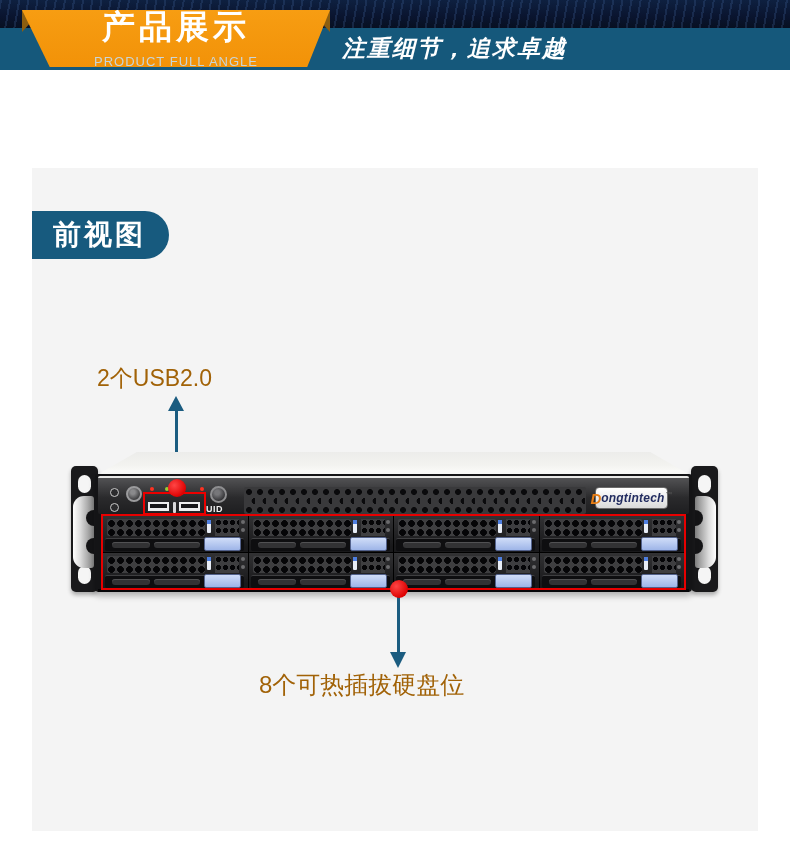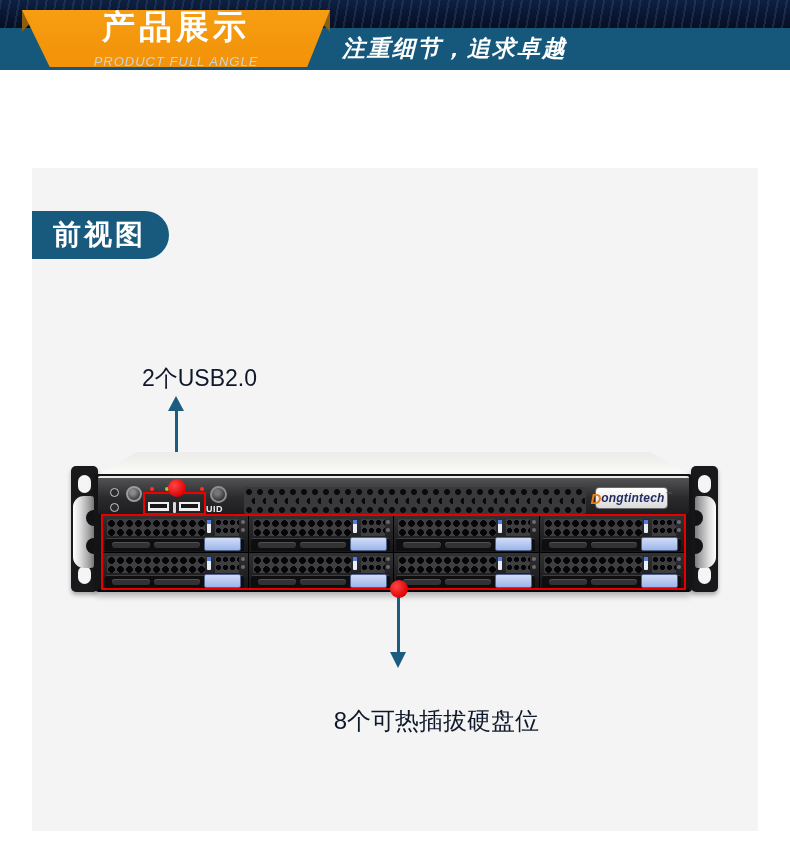--- a/index.html
+++ b/index.html
@@ -27,40 +27,40 @@
   .ribbon-main{
     position:absolute;inset:0;z-index:2;
     background:linear-gradient(180deg,#f79d12 0%,#f29208 100%);
     clip-path:polygon(0 0,100% 0,92.6% 100%,9% 100%);
     display:flex;flex-direction:column;align-items:center;justify-content:center;
   }
   .ribbon-title{
     color:#ffffff;font-size:33px;font-weight:bold;letter-spacing:4px;line-height:1;margin-top:1px;
   }
   .ribbon-sub{
-    color:#c9d5d8;font-size:13px;font-style:italic;letter-spacing:1px;margin-top:12px;line-height:1;
+    color:#c9d5d8;font-size:13px;letter-spacing:1px;margin-top:12px;line-height:1;
   }
   .tagline{
     position:absolute;left:342px;top:37px;color:#ffffff;
     font-size:23px;font-weight:bold;letter-spacing:2px;line-height:1;font-style:italic;
   }
   
   .card{position:absolute;left:32px;top:168px;width:726px;height:663px;background:#f4f4f4;}
   .view-label{
     position:absolute;left:32px;top:211px;width:137px;height:48px;
     background:#175a7e;border-radius:0 26px 26px 0;
     color:#ffffff;font-size:28px;font-weight:bold;letter-spacing:3px;
     line-height:48px;padding-left:21px;box-sizing:border-box;
   }
   
   .callout-label{
-    position:absolute;text-align:right;color:#0f172a;line-height:1.1;
+    position:absolute;text-align:left;color:#a16207;line-height:1.1;
   }
   .callout-usb{left:97px;top:366px;width:160px;font-size:23px;}
-  .callout-drives{left:259px;top:708px;width:280px;font-size:24px;}
+  .callout-drives{left:259px;top:672px;width:280px;font-size:24px;}
   .arrow-line{position:absolute;width:3px;background:#1b5c80;}
   .line-usb{left:175px;top:408px;height:80px;}
   .line-drives{left:397px;top:589px;height:64px;}
   .arrow-head{position:absolute;width:0;height:0;}
   .head-up{left:168px;top:396px;border-left:8px solid transparent;border-right:8px solid transparent;border-bottom:15px solid #1b5c80;}
   .head-down{left:390px;top:652px;border-left:8px solid transparent;border-right:8px solid transparent;border-top:16px solid #1b5c80;}
   .red-dot{
     position:absolute;width:18px;height:18px;border-radius:50%;z-index:9;
     background:radial-gradient(circle at 35% 35%,#ff4545,#dd0000 72%);
   }

